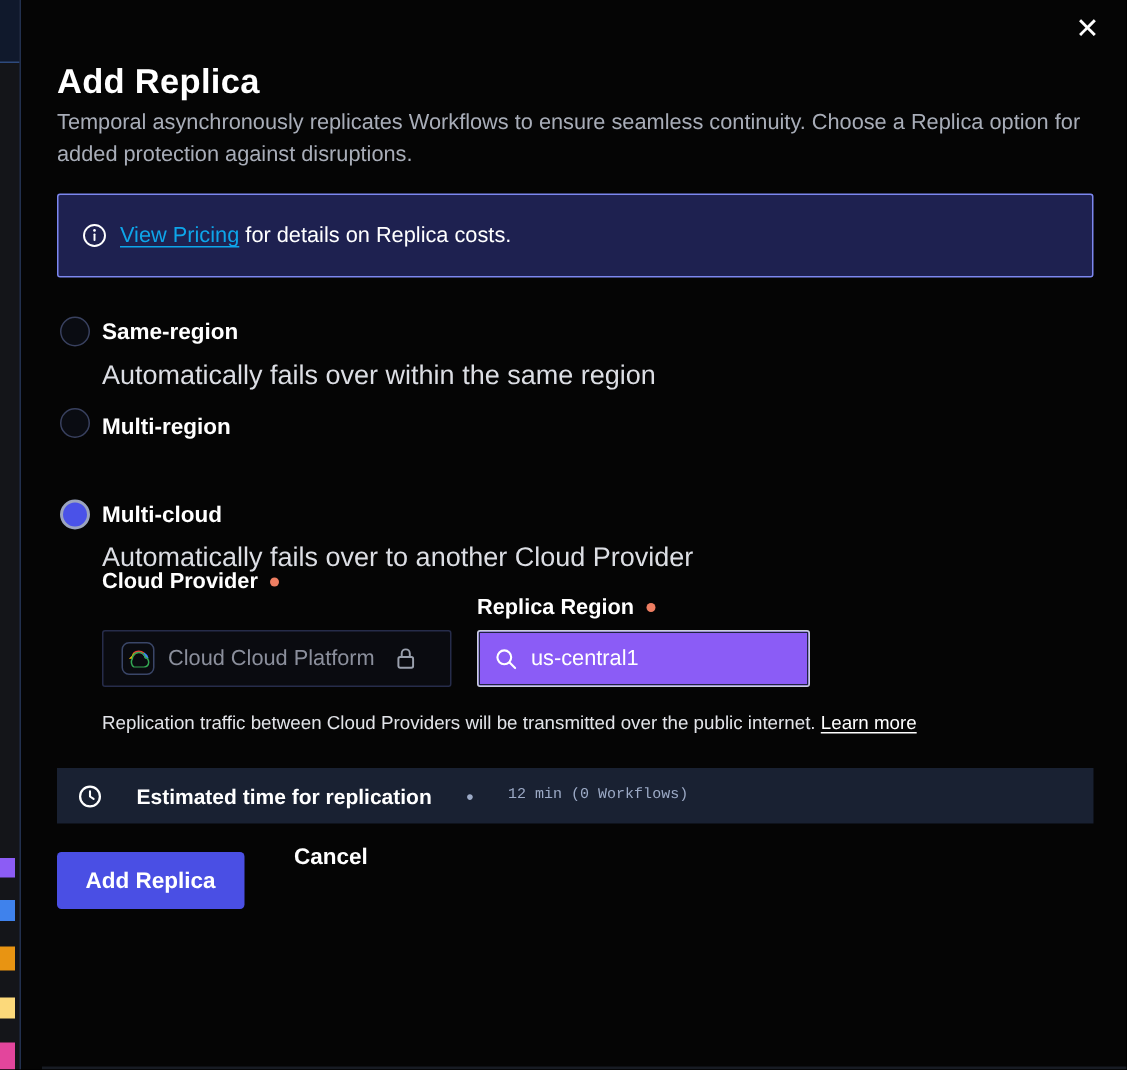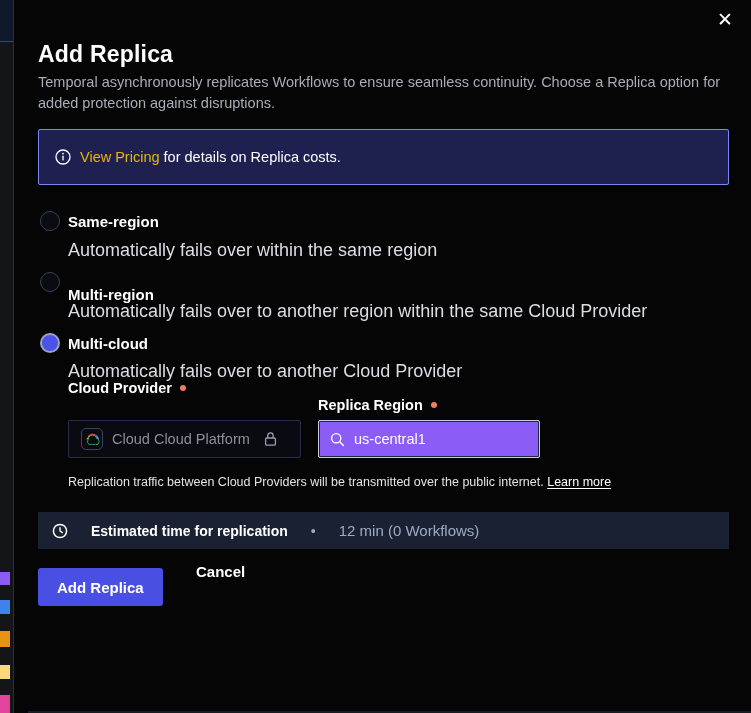--- a/index.html
+++ b/index.html
@@ -17,21 +17,21 @@
   
   .modal { position:absolute; left:14px; top:0; width:737px; height:713px; background:#050505; }
   .close-btn { position:absolute; top:8px; right:14px; width:24px; height:24px; color:#fff;
     font-size:19px; font-weight:300; line-height:24px; text-align:center; cursor:pointer; }
   .title { position:absolute; left:24px; top:41px; font-size:23px; font-weight:700; color:#fff; letter-spacing:.2px; }
   .subtitle { position:absolute; left:24px; top:72px; width:696px; font-size:14.5px; line-height:21px; color:#a8adb8; }
 
   .pricing-banner { position:absolute; left:24px; top:129px; width:691px; height:56px;
     background:#1e2150; border:1px solid #7c87f0; border-radius:2px;
     display:flex; align-items:center; padding:0 16px; gap:9px; color:#fff; font-size:14.5px; }
-  .pricing-banner a { color:#eab308; text-underline-offset:3px; cursor:pointer; }
+  .pricing-banner a { color:#0ea5e9; text-decoration:underline; text-underline-offset:3px; cursor:pointer; }
 
   .option-label { position:absolute; font-size:15px; font-weight:700; color:#fff; }
   .option-desc { position:absolute; font-size:18px; color:#dcdee4; }
   .radio { position:absolute; width:20px; height:20px; border-radius:50%;
     border:1px solid #39415f; background:#0a0c12; cursor:pointer; }
   .radio.checked { background:#4a52e8; border:2px solid #9ba4bf; }
 
   .field-label { position:absolute; font-size:14.5px; font-weight:700; color:#fff; display:flex; align-items:center; gap:8px; }
   .req-dot { width:6px; height:6px; border-radius:50%; background:#ee7e62; display:inline-block; }
 
@@ -44,21 +44,21 @@
   .gcp-chip { width:22px; height:22px; border:1px solid #3a4668; border-radius:5px;
     display:flex; align-items:center; justify-content:center; flex:0 0 auto; }
 
   .note { position:absolute; left:54px; top:475px; font-size:12.5px; color:#e2e4e9; }
   .note a { color:#fff; text-decoration:underline; text-underline-offset:2px; cursor:pointer; }
 
   .estimate-banner { position:absolute; left:24px; top:512px; width:691px; height:37px;
     background:#192132; display:flex; align-items:center; padding:0 14px; gap:23px; }
   .estimate-banner .lbl { font-size:14px; font-weight:700; color:#fff; }
   .estimate-banner .sep { color:#9caac6; font-size:14px; }
-  .estimate-banner .valmono { font-family:Liberation Sans, sans-serif; font-size:15px; color:#9caac6; }
+  .estimate-banner .valmono { font-family:Liberation Mono, monospace; font-size:10px; color:#9caac6; }
 
   .btn-primary { position:absolute; left:24px; top:568px; height:38px; padding:0 19px;
     background:#4a4fe4; border:none; border-radius:3px; color:#fff; font-size:15px; font-weight:700;
     font-family:"Liberation Sans", sans-serif; cursor:pointer; }
   .btn-secondary { position:absolute; left:170px; top:552px; height:38px; padding:0 12px;
     background:transparent; border:none; color:#fff; font-size:15px; font-weight:700;
     font-family:"Liberation Sans", sans-serif; cursor:pointer; }
 
   svg { display:block; }
 </style>
@@ -96,22 +96,21 @@
       <span>
         <a>View Pricing</a><span> for details on Replica costs.</span>
       </span>
     </div>
 
     <div class="radio" style="left:26px;top:211px;"></div>
     <div class="option-label" style="left:54px;top:213px;">Same-region</div>
     <div class="option-desc" style="left:54px;top:240px;">Automatically fails over within the same region</div>
 
     <div class="radio" style="left:26px;top:272px;"></div>
-    <div class="option-label" style="left:54px;top:286px;">Multi-region</div>
-    <div class="option-desc" style="left:54px;top:301px;">Automatically fails over to another region within the same Cloud Provider</div>
+    <div class="option-label" style="left:54px;top:276px;">Multi-region</div>
 
     <div class="radio checked" style="left:26px;top:333px;"></div>
     <div class="option-label" style="left:54px;top:335px;">Multi-cloud</div>
     <div class="option-desc" style="left:54px;top:361px;">Automatically fails over to another Cloud Provider</div>
 
     <div class="field-label" style="left:54px;top:380px;">
       <span>Cloud Provider</span>
         <span class="req-dot"></span>
     </div>
     <div class="field-label" style="left:304px;top:397px;">

